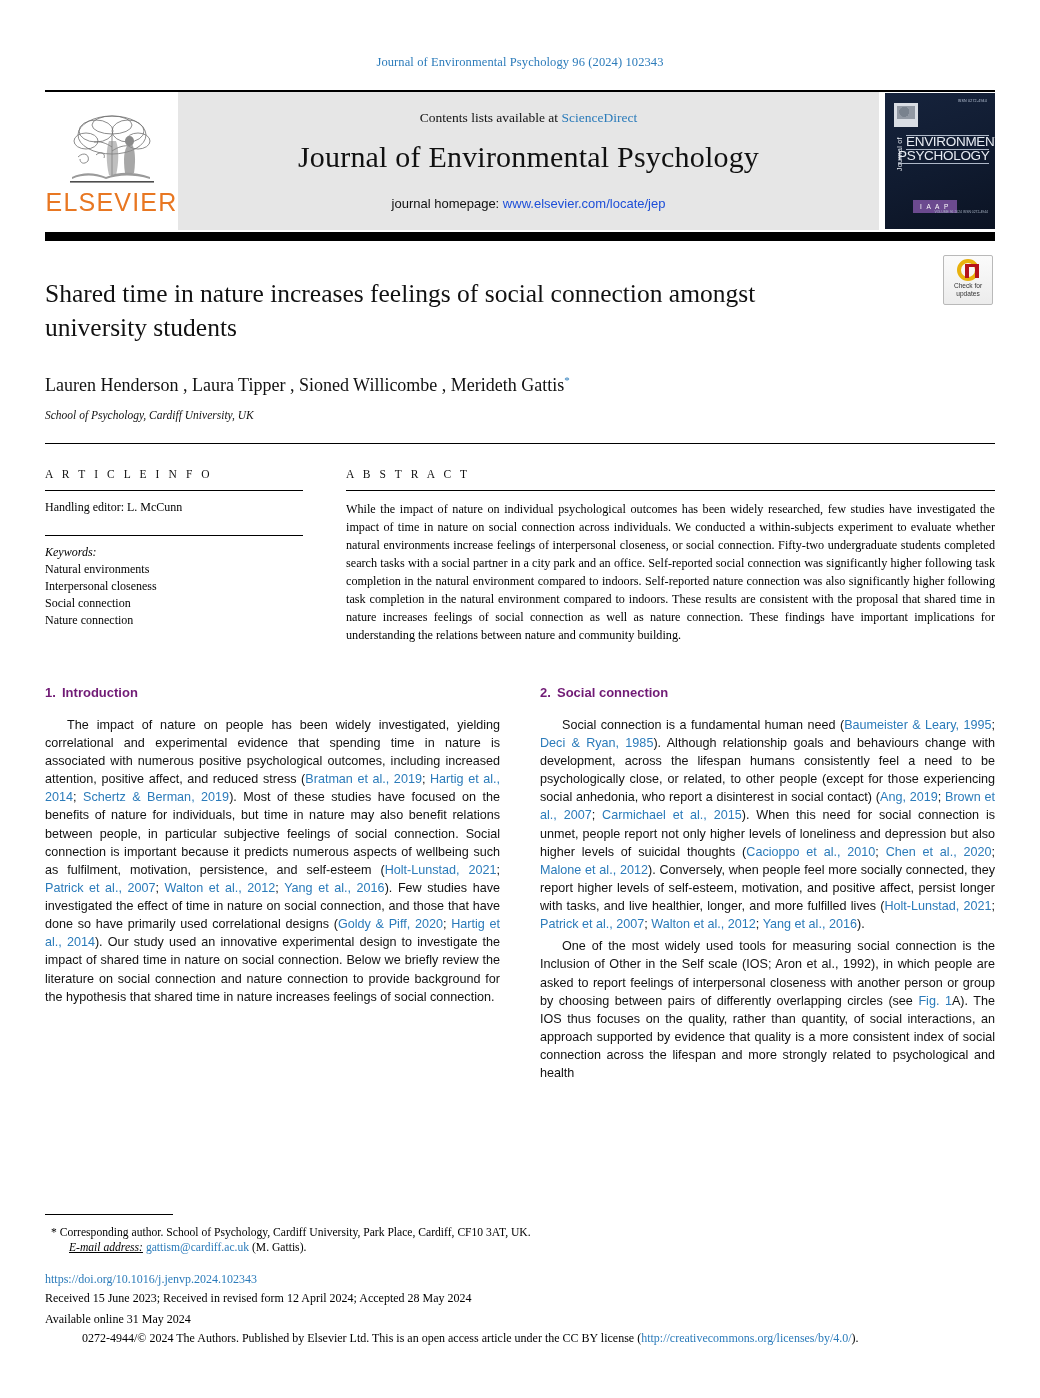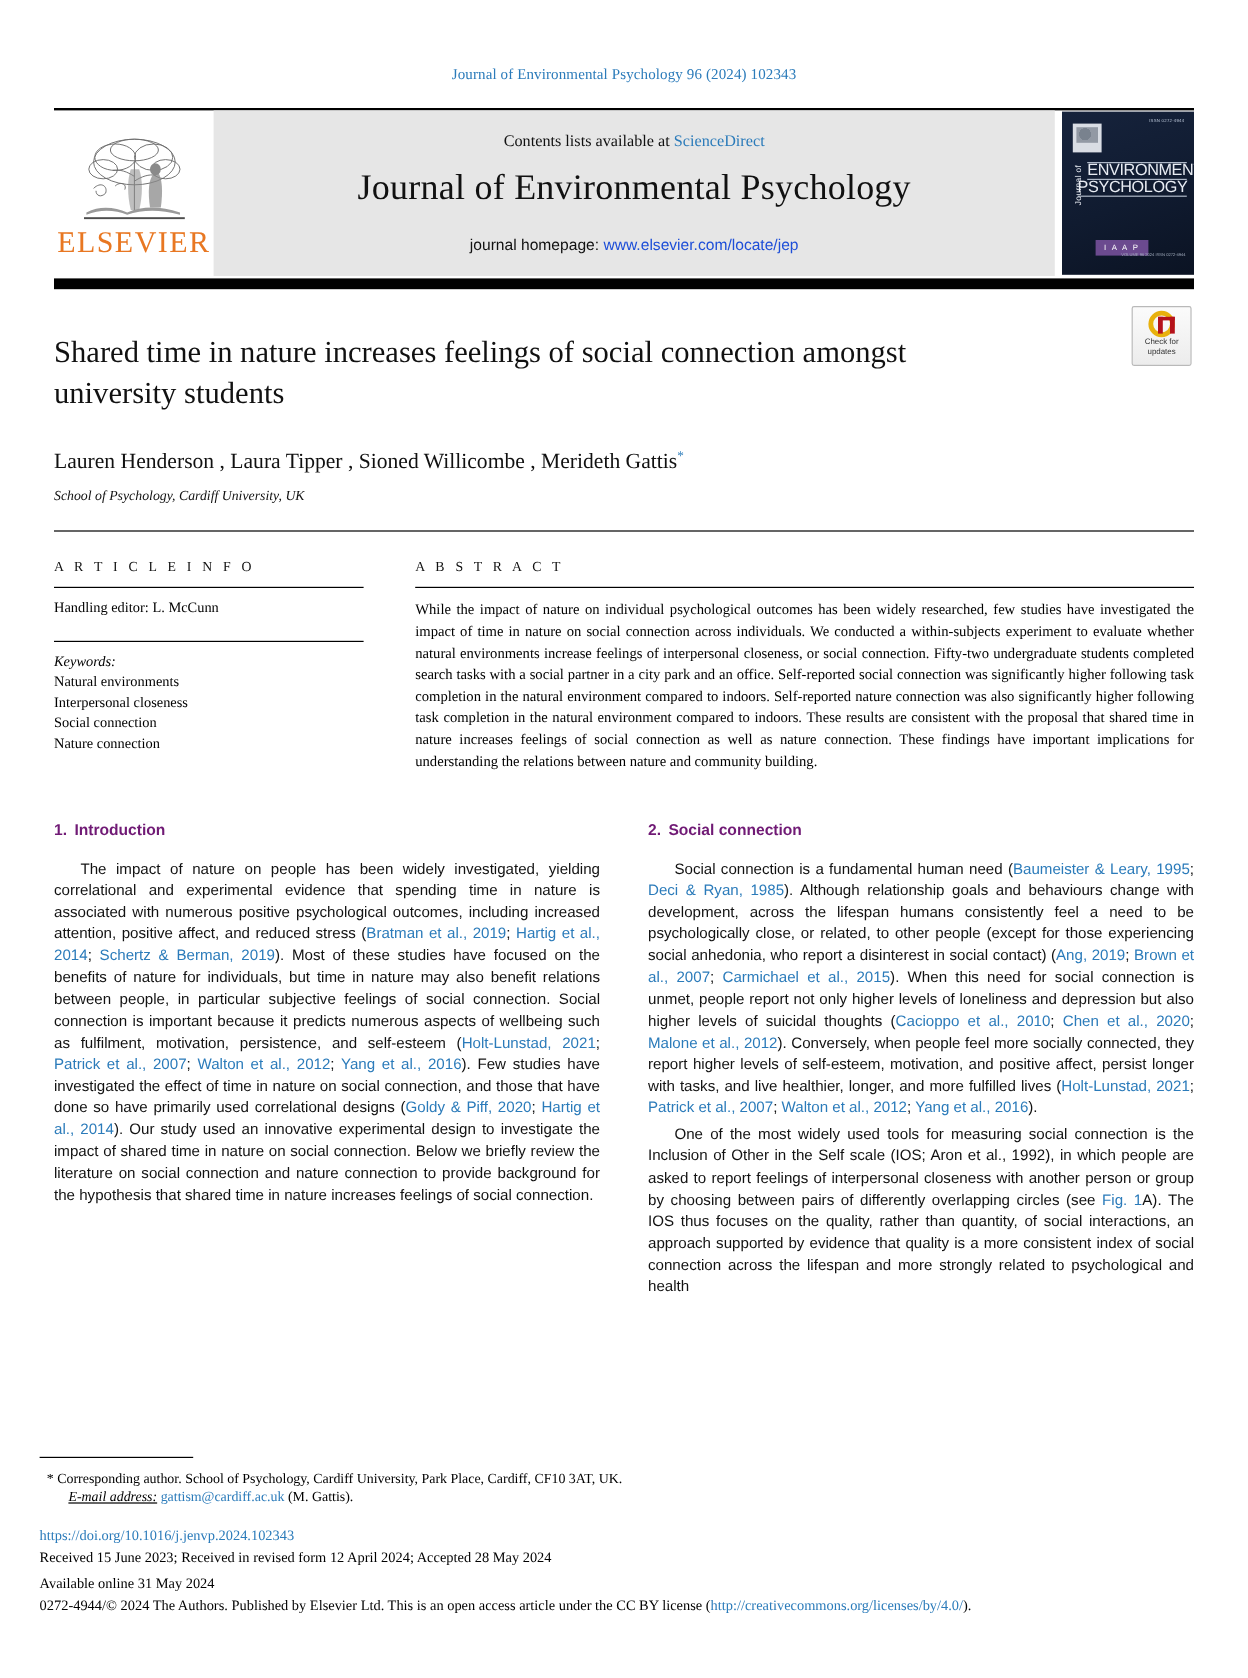--- a/index.html
+++ b/index.html
@@ -45,21 +45,21 @@
     flex: 0 0 133px;
     display: flex;
     flex-direction: column;
     align-items: center;
     justify-content: center;
     padding-top: 4px;
     box-sizing: border-box;
   }
   .elsevier-tree { display:block; }
   .elsevier-word {
-    font-family: Liberation Serif, serif;
+    font-family: Liberation Sans, sans-serif;
     color: #e87722;
     font-size: 25px;
     letter-spacing: 1.2px;
     line-height: 1;
     margin-top: 1px;
     font-weight: 400;
   }
   .masthead-center {
     flex: 1 1 auto;
     background: #e6e6e6;
@@ -263,21 +263,21 @@
     margin: 0 0 0 0;
     hyphens: auto;
     color:#111;
   }
   .para + .para { margin-top: 4px; }
   .ref { color: #2b7bba; }
 
   
   .footer {
     position: absolute;
-    left: 33px;
+    left: 45px;
     right: 45px;
     bottom: 52px;
   }
   .footer-rule {
     border-top: 1px solid #000;
     width: 128px;
     margin-bottom: 9px;
   }
   .corr {
     font-size: 11.6px;
@@ -292,21 +292,21 @@
     font-size: 11.6px;
   }
   .corr-email i { font-style: italic; text-decoration: underline; }
   .corr-email .mail { color: #2b7bba; }
   .doi {
     color: #2b7bba;
     font-size: 12px;
     margin-top: 18px;
   }
   .dates { font-size: 12px; margin-top: 3px; line-height: 1.45; }
-  .copyright { font-size: 12px; margin-top: 3px; }
+  .copyright { font-size: 12px; margin-top: 3px; margin-left: 37px; }
   .copyright .cc { color: #2b7bba; }
 </style>
 </head>
 <body>
 
 <div class="page">
 
   <div class="running-head">Journal of Environmental Psychology 96 (2024) 102343</div>
 
   <div class="masthead">

